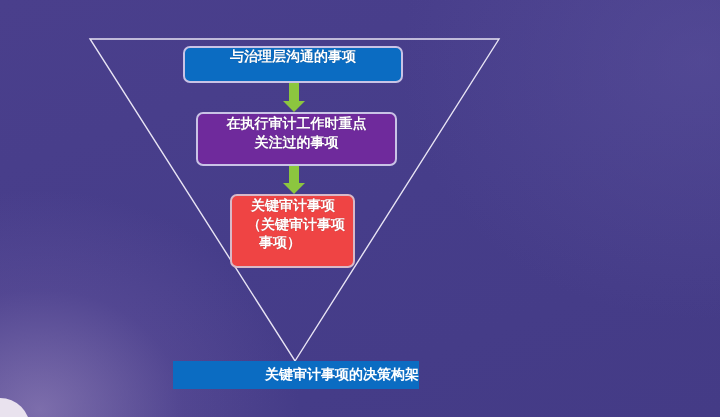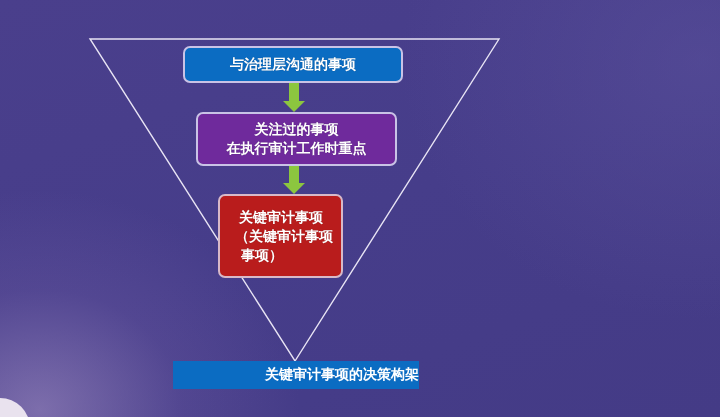--- a/index.html
+++ b/index.html
@@ -29,49 +29,49 @@
     }
     .box {
       position: absolute;
       box-sizing: border-box;
       color: #ffffff;
       font-weight: bold;
       text-align: center;
       display: flex;
       flex-direction: column;
       align-items: center;
-      justify-content: center;
+      justify-content: flex-start;
       border: 2px solid #c9c3e6;
       border-radius: 7px;
       text-shadow: 0 0 1px rgba(0,0,0,0.3);
     }
     .box span { display: block; }
     .box-blue {
       left: 183px; top: 46px; width: 220px; height: 37px;
       background: #0b6cc2;
       font-size: 14px;
     }
     .box-purple {
       left: 196px; top: 112px; width: 201px; height: 54px;
       background: #6f2a9c;
       font-size: 14px;
       line-height: 19px;
     }
     .box-red {
-      left: 218px; top: 194px; width: 125px; height: 84px;
-      background: #b91c1c;
+      left: 230px; top: 194px; width: 125px; height: 74px;
+      background: #ef4444;
       font-size: 14px;
       line-height: 19px;
       align-items: flex-start;
       padding-left: 19px;
       text-align: left;
       border-color: #d8b9c8;
     }
     .box-red .l2 { margin-left: -4px; }
-    .box-red .l3 { margin-left: 2px; }
+    .box-red .l3 { margin-left: 8px; font-family: Liberation Mono, monospace; }
     .label-bottom {
       position: absolute;
       left: 173px; top: 361px; width: 246px; height: 28px;
       background: #0b6cc2;
       color: #ffffff;
       font-weight: bold;
       font-size: 14px;
       display: flex; align-items: center; justify-content: flex-end;
     }
     .arrow {
@@ -111,22 +111,22 @@
 <div class="box box-blue">
   <span>与治理层沟通的事项</span>
 </div>
 
 <div class="arrow arrow-1">
   <div class="shaft"></div>
   <div class="head"></div>
 </div>
 
 <div class="box box-purple">
+  <span>在执行审计工作时重点</span>
   <span>关注过的事项</span>
-  <span>在执行审计工作时重点</span>
 </div>
 
 <div class="arrow arrow-2">
   <div class="shaft"></div>
   <div class="head"></div>
 </div>
 
 <div class="box box-red">
   <span class="l1">关键审计事项</span>
   <span class="l2">（关键审计事项</span>

